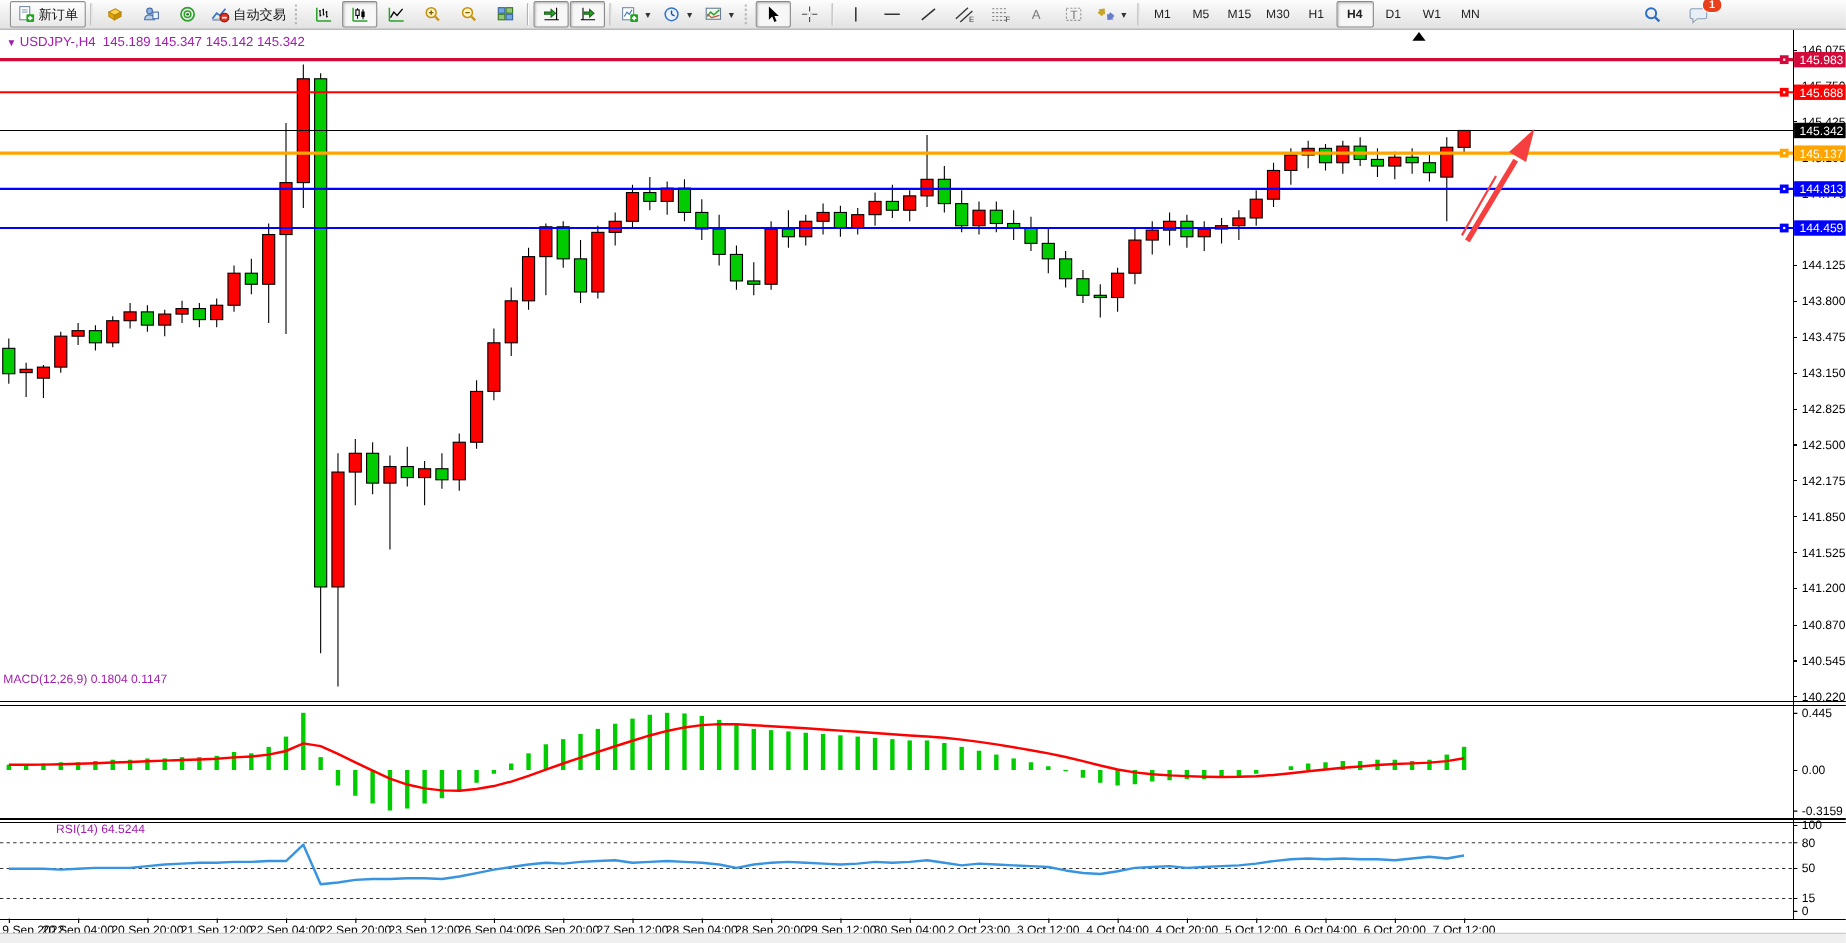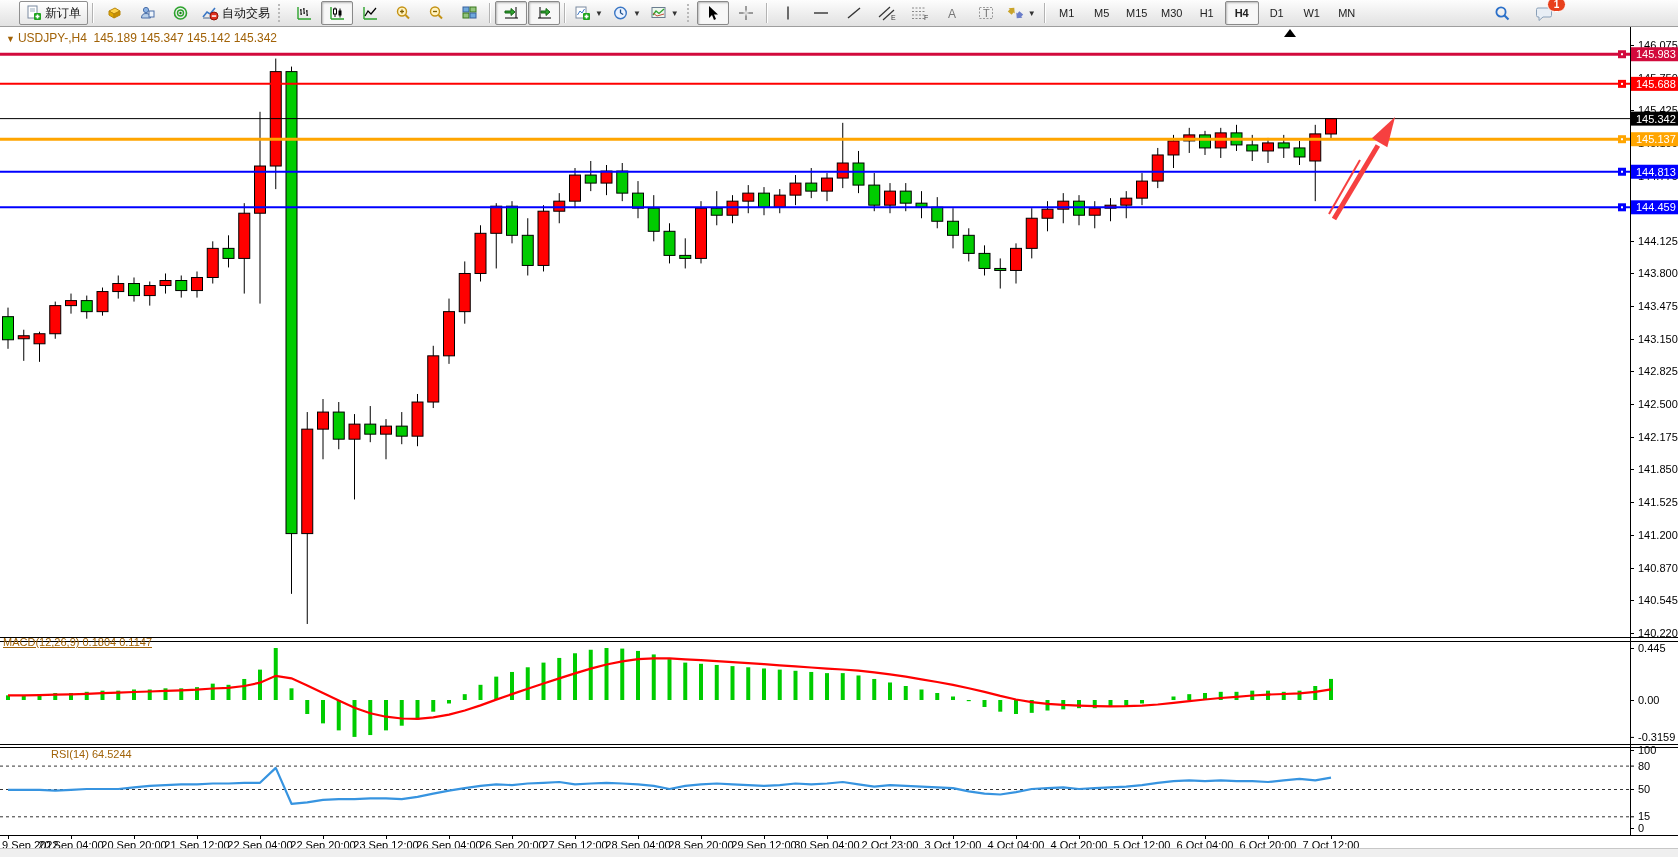--- a/index.html
+++ b/index.html
@@ -1,38 +1,38 @@
 <!DOCTYPE html>
 <html><head>
 <meta charset="utf-8">
 <style>
   html,body{margin:0;padding:0;background:#fff;width:1678px;height:857px;overflow:hidden;
     font-family:"Liberation Sans",sans-serif;-webkit-font-smoothing:none;}
   
   .toolbar{position:absolute;left:0;top:0;width:1678px;height:27px;
     background:linear-gradient(#fdfdfd,#ececec 60%,#e2e2e2);
-    border-bottom:1px solid #9e9e9e;display:flex;align-items:center;gap:1px;padding-left:19px;box-sizing:border-box;}
+    border-bottom:1px solid #9e9e9e;display:flex;align-items:center;gap:1px;padding-left:9px;box-sizing:border-box;}
   .tbtn{height:22px;min-width:24px;display:flex;align-items:center;justify-content:center;
     gap:3px;padding:0 3px;border:1px solid transparent;border-radius:2px;font-size:12px;color:#111;cursor:default;}
   .tbtn.raised{border:1px solid #8f8f8f;background:linear-gradient(#ffffff,#e8e8e8);box-shadow:0 1px 0 #fff inset;padding:0 6px;}
   .tbtn.pressed{border:1px solid #8a8a8a;background:#f7f7f7;box-shadow:inset 1px 1px 2px rgba(0,0,0,.25);font-weight:bold;}
   .sep{width:1px;height:20px;background:#b3b3b3;border-right:1px solid #fff;margin:0 3px;}
   .grip{width:4px;height:18px;border-left:2px dotted #b9b9b9;margin:0 3px;}
   .caret{font-size:8px;color:#333;margin-left:1px;}
   .tf{font-size:11px;color:#222;min-width:26px;}
   .tbar-right{margin-left:auto;margin-right:118px;display:flex;align-items:center;gap:10px;}
   .chat-wrap{position:relative;}
   .badge{position:absolute;top:-5px;right:-7px;min-width:13px;height:13px;border-radius:8px;
     background:#e8401c;color:#fff;font-size:10px;font-weight:bold;text-align:center;line-height:13px;padding:0 2px;
     border:1px solid #fff;}
   
-  .ovl{position:absolute;color:#a16207;white-space:nowrap;}
+  .ovl{position:absolute;color:#a21caf;white-space:nowrap;}
   #chart-title{left:6px;top:31px;font-size:12px;}
   #chart-title .tri{font-size:9px;margin-right:3px;}
-  #macd-label{left:3px;top:636px;font-size:11px;text-decoration:underline;}
+  #macd-label{left:3px;top:612px;font-size:11px;}
   #rsi-label{left:3px;top:748px;font-size:11px;margin-left:48px;}
   svg text{font-family:"Liberation Sans",sans-serif;}
   .bottom-strip{position:absolute;left:0;top:848px;width:1678px;height:9px;background:#efefef;border-top:1px solid #c7c7c7;}
   .icon{display:block;}
 </style>
 </head>
 <body>
 
 <div class="toolbar">
   <div class="tbtn raised">

